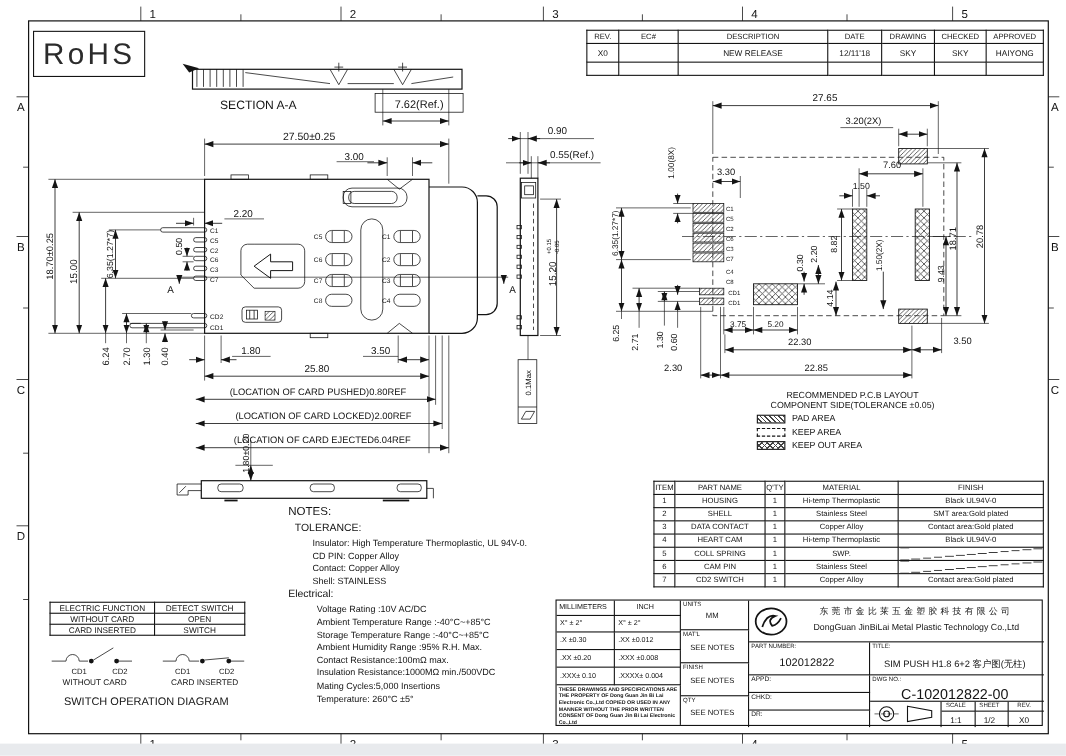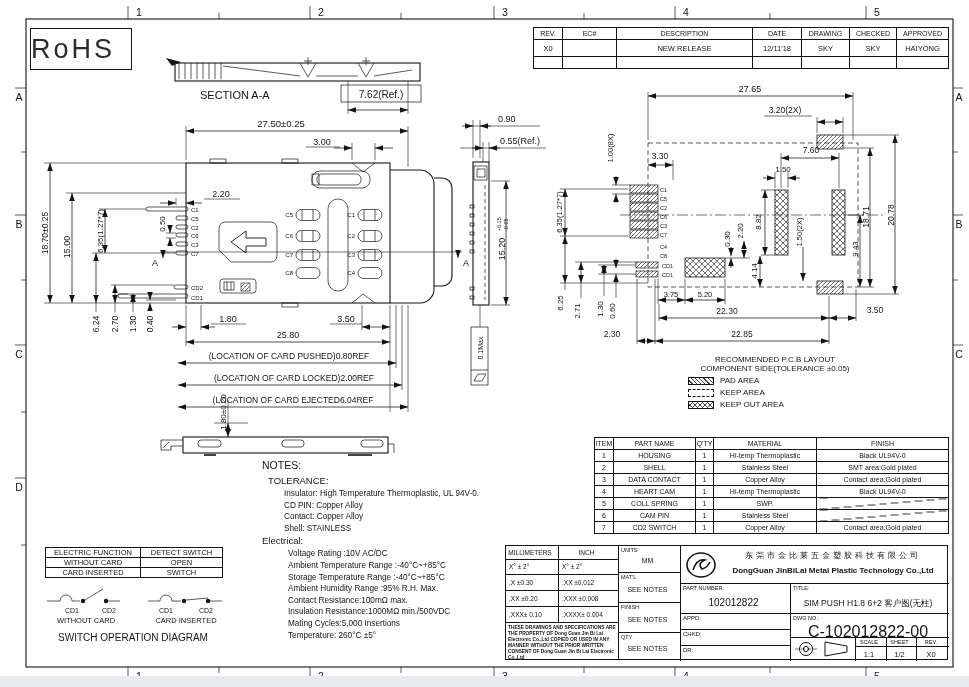--- a/index.html
+++ b/index.html
@@ -13,21 +13,21 @@
   .xl{stroke:#141414;stroke-width:0.6;fill:none}
   .dl{stroke:#141414;stroke-width:0.75;fill:none}
   .dash{stroke-dasharray:5 3}
   .cl{stroke:#141414;stroke-width:0.6;fill:none;stroke-dasharray:11 3 2 3}
   table{border-collapse:collapse;table-layout:fixed}
   .grid td,.grid th{border:1px solid #141414;text-align:center;font-weight:normal;padding:0;overflow:hidden;white-space:nowrap}
   .rev{width:415px;font-size:7.5px}
   .parts{width:354px;font-size:7px}
   .efun{width:177px;font-size:7.5px}
   .diag{background-image:linear-gradient(to bottom right,transparent 48.5%,#333 48.5%,#333 51.5%,transparent 51.5%)}
-  .rohs{left:30px;top:28px;width:100px;height:40px;border:1.2px solid #141414;display:flex;align-items:center;justify-content:flex-start;font-size:27px;letter-spacing:3px;color:#2b2b2b}
+  .rohs{left:30px;top:28px;width:100px;height:40px;border:1.2px solid #141414;display:flex;align-items:center;justify-content:center;font-size:27px;letter-spacing:3px;color:#2b2b2b}
   .notes{left:262px;top:459px;width:300px}
   .notes .h1{font-size:10.5px;margin:0 0 4px 0}
   .notes .h2{font-size:9.5px;margin:1px 0 2px 6px}
   .notes .ml{font-size:8.2px;line-height:11.6px;margin-left:22px;white-space:nowrap}
   .notes .el{font-size:8.2px;line-height:11.6px;margin-left:26px;white-space:nowrap}
   .legend{left:660px;top:355px;width:230px;font-size:8px}
   .legend .lt{text-align:center;white-space:nowrap}
   .legrow{display:flex;align-items:center;margin:3px 0 0 28px;height:9px}
   .sw{width:26px;height:8px;border:1px solid #141414;margin-right:6px;box-sizing:border-box}
   .sw-pad{background:repeating-linear-gradient(45deg,#fff 0 2px,#444 2px 3px)}
@@ -785,21 +785,21 @@
     <span class="lab">QTY</span>
     <div class="cen" style="top:12px;font-size:7px">SEE NOTES</div>
   </div>
 
   <div class="cell" style="left:175px;top:0;width:268px;height:38px;border-right:none">
     <svg width="34" height="30" style="position:absolute;left:4px;top:4px">
       <ellipse cx="16" cy="15" rx="14" ry="12" fill="none" stroke="#141414" stroke-width="1.6"></ellipse>
       <path d="M8,20 q4,-12 12,-10 q-8,3 -3,9 q5,-1 8,-7" fill="none" stroke="#141414" stroke-width="1.6"></path>
     </svg>
     <div style="position:absolute;left:42px;top:4px;width:220px;text-align:center;font-size:8px;letter-spacing:3px;white-space:nowrap">东莞市金比莱五金塑胶科技有限公司</div>
-    <div style="position:absolute;left:42px;top:20px;width:220px;text-align:center;font-size:8px;font-weight:bold;white-space:nowrap">DongGuan JinBiLai Metal Plastic Technology Co.,Ltd</div>
+    <div style="position:absolute;left:42px;top:20px;width:220px;text-align:center;font-size:8px;font-weight:normal;white-space:nowrap">DongGuan JinBiLai Metal Plastic Technology Co.,Ltd</div>
   </div>
 
   <div class="cell" style="left:175px;top:38px;width:110px;height:30px">
     <span class="lab">PART NUMBER:</span>
     <div class="cen" style="top:13px;font-size:10px">102012822</div>
   </div>
   <div class="cell" style="left:285px;top:38px;width:158px;height:30px;border-right:none">
     <span class="lab">TITLE:</span>
     <div class="cen" style="top:14px;font-size:8.5px;white-space:nowrap">SIM PUSH H1.8 6+2 客户图(无柱)</div>
   </div>
@@ -809,21 +809,21 @@
     </div>
   <div class="cell" style="left:175px;top:84px;width:110px;height:16px">
       <span class="lab" style="font-size:6px">CHKD:</span>
     </div>
   <div class="cell" style="left:175px;top:100px;width:110px;height:15px;border-bottom:none">
       <span class="lab" style="font-size:6px">DR:</span>
     </div>
 
   <div class="cell" style="left:285px;top:68px;width:158px;height:24px;border-right:none">
     <span class="lab">DWG NO.:</span>
-    <div class="cen" style="top:9px;font-size:16px">C-102012822-00</div>
+    <div class="cen" style="top:9px;font-size:13px">C-102012822-00</div>
   </div>
 
   <div class="cell" style="left:285px;top:92px;width:65px;height:23px;border-bottom:none">
     <svg width="63" height="22" style="position:absolute;left:0;top:0">
       <circle cx="15" cy="11" r="6.5" fill="none" stroke="#141414" stroke-width="1"></circle>
       <circle cx="15" cy="11" r="2.6" fill="none" stroke="#141414" stroke-width="1"></circle>
       <line x1="4" y1="11" x2="26" y2="11" stroke="#141414" stroke-width="0.6" stroke-dasharray="4 2"></line>
       <polygon points="34,4 56,8 56,14 34,18" fill="none" stroke="#141414" stroke-width="1"></polygon>
     </svg>
   </div>

